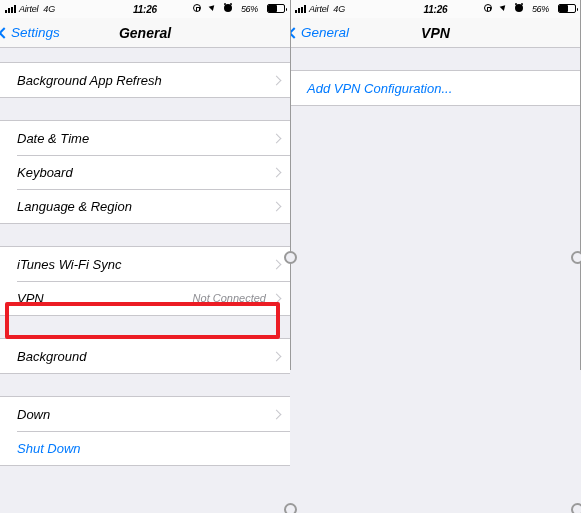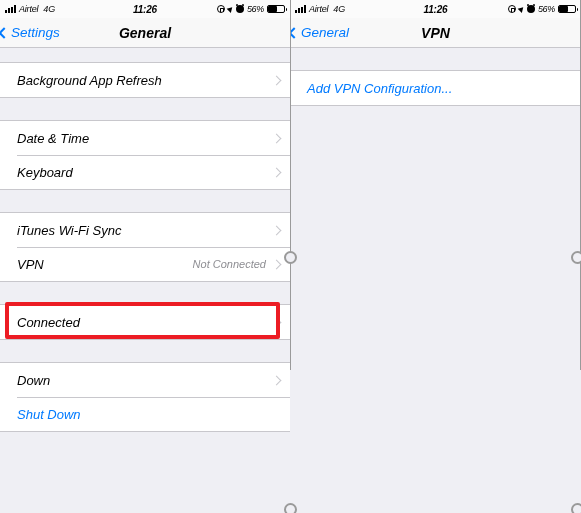--- a/index.html
+++ b/index.html
@@ -35,21 +35,21 @@
   .sb-bars i:nth-child(2) { height: 5px; }
   .sb-bars i:nth-child(3) { height: 6.5px; }
   .sb-bars i:nth-child(4) { height: 8px; }
   .sb-carrier { font-size: 9px; letter-spacing: -0.2px; }
   .sb-net { font-size: 9px; margin-left: 2px; }
   .sb-time {
     position: absolute; left: 0; right: 0; text-align: center;
     font-size: 10px; font-weight: bold; letter-spacing: -0.2px;
   }
   .sb-right {
-    margin-left: auto; display: flex; align-items: center; gap: 3px;
+    margin-left: auto; display: flex; gap: 9px;
     position: relative; z-index: 2;
   }
   .ico-lock {
     width: 8px; height: 8px; border: 1px solid #000; border-radius: 50%;
     display: inline-block; position: relative;
   }
   .ico-lock::after {
     content: ""; position: absolute; left: 2px; top: 1.5px;
     width: 2.5px; height: 3px; border: 1px solid #000; border-bottom: none;
     border-radius: 1px 1px 0 0;
@@ -213,20 +213,26 @@
           <span class="row-right">
             <span class="chev"></span>
           </span>
         </div>
         <div class="row">
           <span class="row-label">Keyboard</span>
           <span class="row-right">
             <span class="chev"></span>
           </span>
         </div>
+        <div class="row">
+          <span class="row-label">Language &amp; Region</span>
+          <span class="row-right">
+            <span class="chev"></span>
+          </span>
+        </div>
       </div>
 
       <div class="gap" style="height:22px"></div>
 
       <div class="group">
         <div class="row">
           <span class="row-label">iTunes Wi-Fi Sync</span>
           <span class="row-right">
             <span class="chev"></span>
           </span>
@@ -237,21 +243,21 @@
             <span class="row-value">Not Connected</span>
             <span class="chev"></span>
           </span>
         </div>
       </div>
 
       <div class="gap" style="height:22px"></div>
 
       <div class="group">
         <div class="row">
-          <span class="row-label">Connected</span>
+          <span class="row-label">Background</span>
           <span class="row-right">
             <span class="chev"></span>
           </span>
         </div>
       </div>
 
       <div class="gap" style="height:22px"></div>
 
       <div class="group">
         <div class="row">

